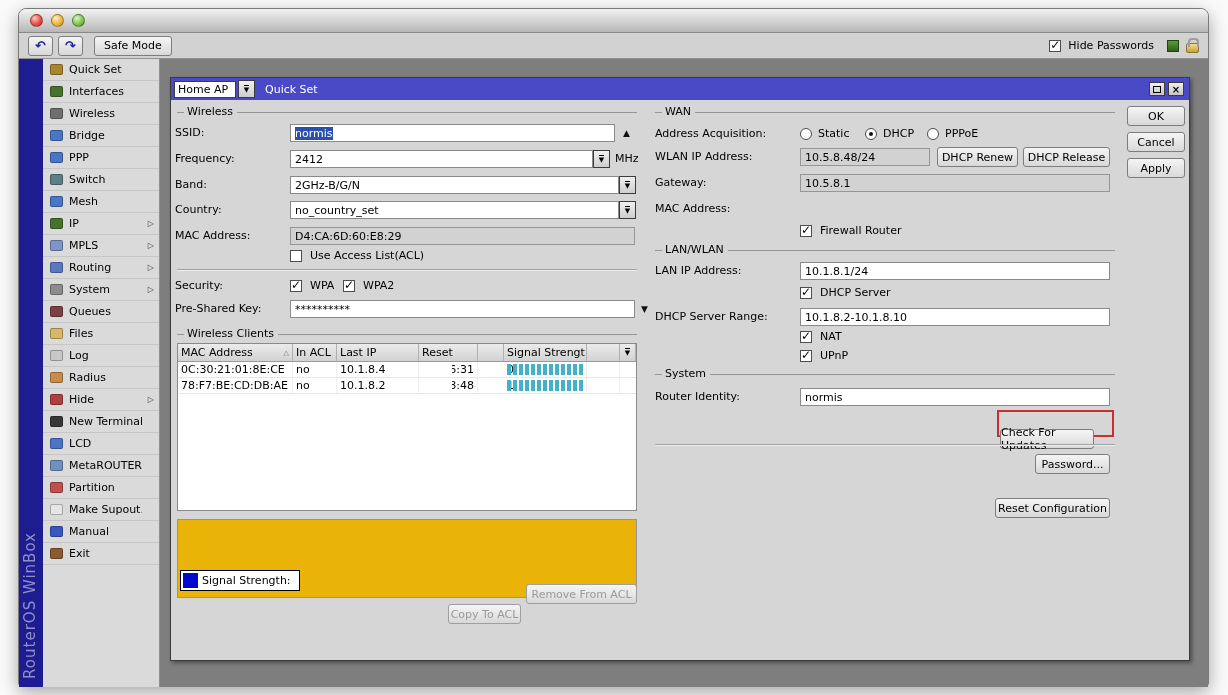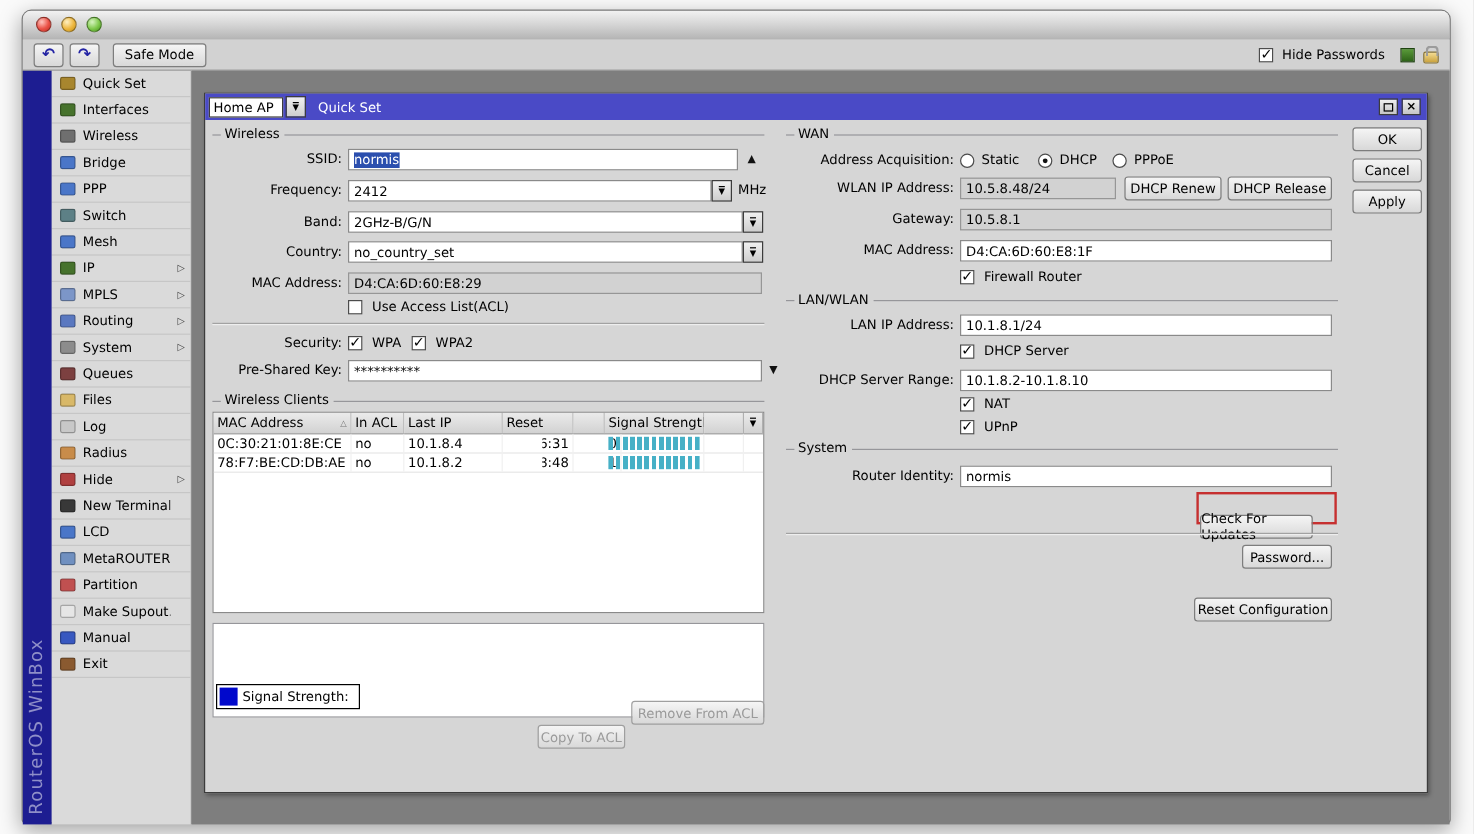--- a/index.html
+++ b/index.html
@@ -60,21 +60,21 @@
   .qs-winbtns { margin-left:auto; display:flex; gap:3px; margin-right:2px; }
   .wbtn { width:16px; height:14px; background:linear-gradient(#f0f0f0,#c6c6c6); border:1px solid #3c3c3c;
     display:flex; align-items:center; justify-content:center; font-size:10px; font-weight:bold; }
   .glyph-max { width:8px; height:7px; border:1px solid #000; }
   .qs-content { position:relative; width:1018px; height:560px; }
   
   .legend { position:absolute; display:flex; align-items:center; height:12px; }
   .lg-pre { width:7px; border-top:1px solid #96969a; }
   .lg-text { padding:0 4px 0 3px; margin-top:-2px; }
   .lg-line { flex:1; border-top:1px solid #96969a; }
-  .flabel { position:absolute; height:18px; line-height:18px; text-align:right; white-space:nowrap; }
+  .flabel { position:absolute; height:18px; line-height:18px; text-align:left; white-space:nowrap; }
   .field { position:absolute; height:18px; background:#fff; border:1px solid #8a8a8a;
     display:flex; align-items:center; padding:0 4px; white-space:nowrap; overflow:hidden; }
   .field.ro { background:#d2d2d2; border-color:#969696; }
   .sel-text { background:#2b4fae; color:#fff; }
   .abs { position:absolute; }
   .sep { position:absolute; border-top:1px solid #a2a2a2; border-bottom:1px solid #eee; height:2px; }
   .arr-icon { position:absolute; font-size:9px; line-height:9px; color:#111; }
   .cb-label, .radio-label { position:absolute; height:14px; line-height:14px; white-space:nowrap; }
   
   .tbl { position:absolute; background:#fff; border:1px solid #8a8a8a; overflow:hidden; }
@@ -83,21 +83,21 @@
   .th { background:linear-gradient(#ebebeb,#d2d2d2); border-right:1px solid #b0b0b0; border-bottom:1px solid #9a9a9a;
     padding:0 3px; display:flex; align-items:center; white-space:nowrap; overflow:hidden; }
   .th .sort { margin-left:auto; font-size:7px; color:#777; }
   .th-dropbtn { justify-content:center; font-size:7px; }
   .tbl-row { height:16px; border-bottom:1px solid #e6e6e6; }
   .td { padding:0 3px; display:flex; align-items:center; border-right:1px solid #f0f0f0;
     white-space:nowrap; overflow:hidden; }
   .td.num { justify-content:flex-end;margin-left:33px; }
   .sigbar { height:11px; background:repeating-linear-gradient(90deg,#46b0c6 0 4px, transparent 4px 6px); }
   
-  .panel { position:absolute; background:#ffffff; border:1px solid #96969a;padding-left:16px; }
+  .panel { position:absolute; background:#eab308; border:1px solid #96969a;padding-left:16px; }
   .legend-box { position:absolute; left:2px; bottom:6px; height:21px; background:#fff; border:1px solid #000;
     display:flex; align-items:center; gap:4px; padding:0 8px 0 2px; }
   .blue-sq { width:15px; height:15px; background:#0008cc; }
   .red-outline { position:absolute; border:2px solid #c63030; }
   .action-btn { position:absolute; height:20px; }
 </style>
 </head>
 <body>
 
 <div class="mac-window">
@@ -393,21 +393,20 @@
 
           <div class="flabel" style="left:484px; top:48px; width:140px">WLAN IP Address:</div>
           <div class="field ro" style="left:629px; top:48px; width:130px">10.5.8.48/24</div>
           <div class="btn action-btn" style="left:766px; top:47px; width:81px">DHCP Renew</div>
           <div class="btn action-btn" style="left:852px; top:47px; width:87px">DHCP Release</div>
 
           <div class="flabel" style="left:484px; top:74px; width:140px">Gateway:</div>
           <div class="field ro" style="left:629px; top:74px; width:310px">10.5.8.1</div>
 
           <div class="flabel" style="left:484px; top:100px; width:140px">MAC Address:</div>
-          <div class="field" style="left:629px; top:100px; width:310px">D4:CA:6D:60:E8:1F</div>
 
           <span class="cb abs checked" style="left:629px; top:125px"></span>
           <div class="cb-label" style="left:649px; top:124px">Firewall Router</div>
 
           <div class="legend" style="left:484px; top:144px; width:460px">
             <span class="lg-pre"></span>
               <span class="lg-text">LAN/WLAN</span>
               <span class="lg-line"></span>
           </div>
 

